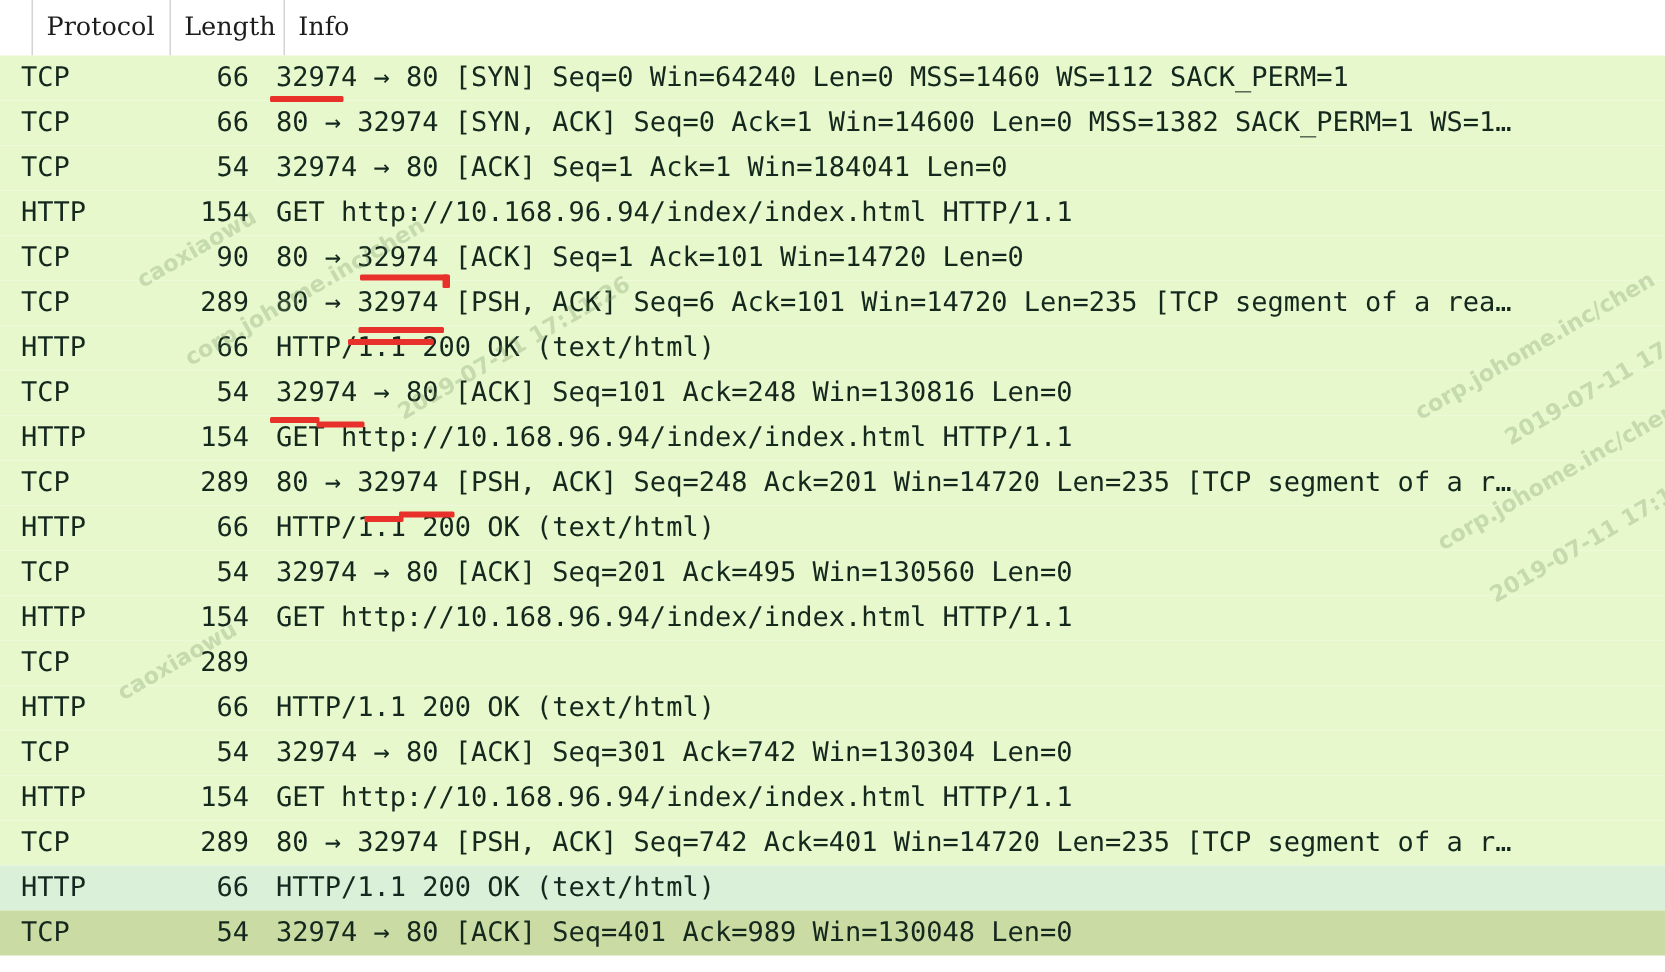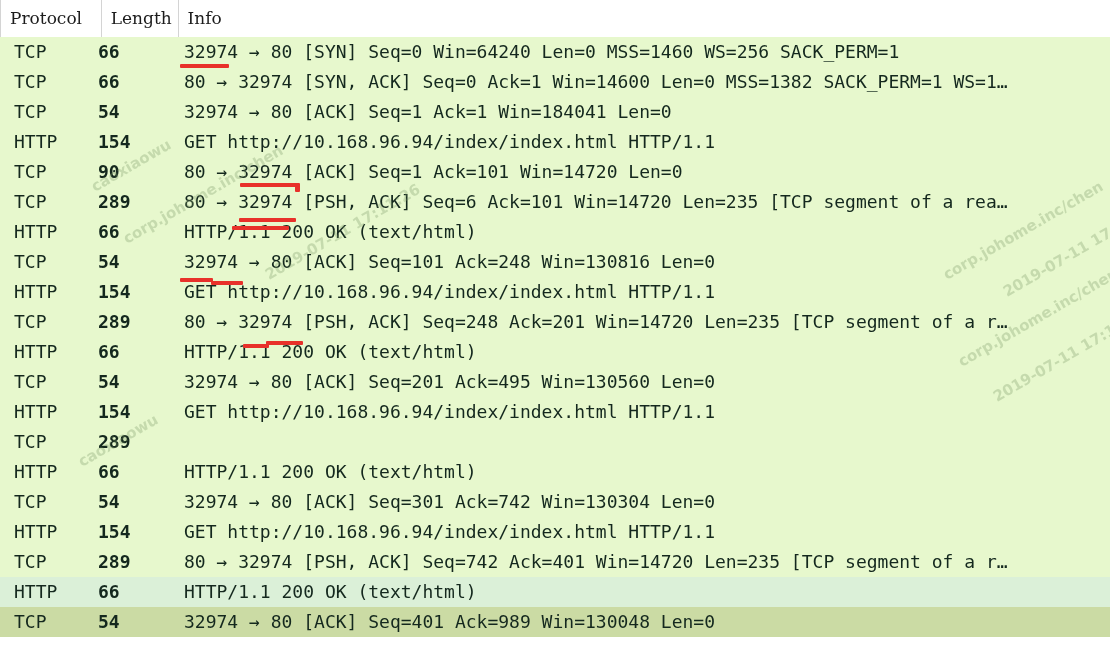--- a/index.html
+++ b/index.html
@@ -39,21 +39,21 @@
     font-family: "DejaVu Serif", "Liberation Serif", serif;
     font-size: 17px;
     color: #1c1c1c;
     height: 37px;
     line-height: 37px;
     box-sizing: border-box;
     padding-left: 9px;
     white-space: nowrap;
     overflow: hidden;
   }
-  .hdr-protocol { width: 102px; border-left: 1px solid #d4d4d4; border-right: 1px solid #d4d4d4; }
+  .hdr-protocol { width: 94px; border-left: 1px solid #d4d4d4; border-right: 1px solid #d4d4d4; margin-left: 21px; }
   .hdr-length   { width: 77px; border-right: 1px solid #d4d4d4; }
   .hdr-info     { width: 934px; }
 
   
   .rows {
     position: absolute;
     top: 37px;
     left: 0;
     width: 1110px;
     height: 611px;
@@ -76,23 +76,23 @@
 
   .c-protocol {
     width: 98px;
     box-sizing: border-box;
     padding-left: 14px;
     overflow: hidden;
   }
   .c-length {
     width: 77px;
     box-sizing: border-box;
+    text-align: right;
     padding-right: 9px;
     overflow: hidden;
-    font-weight: bold;
   }
   .c-info {
     width: 935px;
     box-sizing: border-box;
     padding-left: 9px;
     overflow: hidden;
     text-overflow: clip;
   }
 
   
@@ -146,21 +146,21 @@
       <div class="wm wm-rot" style="left: 1000px; top: 285px; font-size: 15px;">2019-07-11 17:11:26</div>
       <div class="wm wm-rot" style="left: 955px; top: 355px; font-size: 15px;">corp.johome.inc/chen</div>
       <div class="wm wm-rot" style="left: 990px; top: 390px; font-size: 15px;">2019-07-11 17:11:26</div>
       <div class="wm wm-rot" style="left: 75px; top: 455px; font-size: 15px;">caoxiaowu</div>
     </div>
 
   <div class="rows" id="rows-container">
       <div class="prow bg-default">
         <div class="c-protocol">TCP</div>
         <div class="c-length">66</div>
-        <div class="c-info">32974 → 80 [SYN] Seq=0 Win=64240 Len=0 MSS=1460 WS=256 SACK_PERM=1</div>
+        <div class="c-info">32974 → 80 [SYN] Seq=0 Win=64240 Len=0 MSS=1460 WS=112 SACK_PERM=1</div>
       </div>
       <div class="prow bg-default">
         <div class="c-protocol">TCP</div>
         <div class="c-length">66</div>
         <div class="c-info">80 → 32974 [SYN, ACK] Seq=0 Ack=1 Win=14600 Len=0 MSS=1382 SACK_PERM=1 WS=1…</div>
       </div>
       <div class="prow bg-default">
         <div class="c-protocol">TCP</div>
         <div class="c-length">54</div>
         <div class="c-info">32974 → 80 [ACK] Seq=1 Ack=1 Win=184041 Len=0</div>

